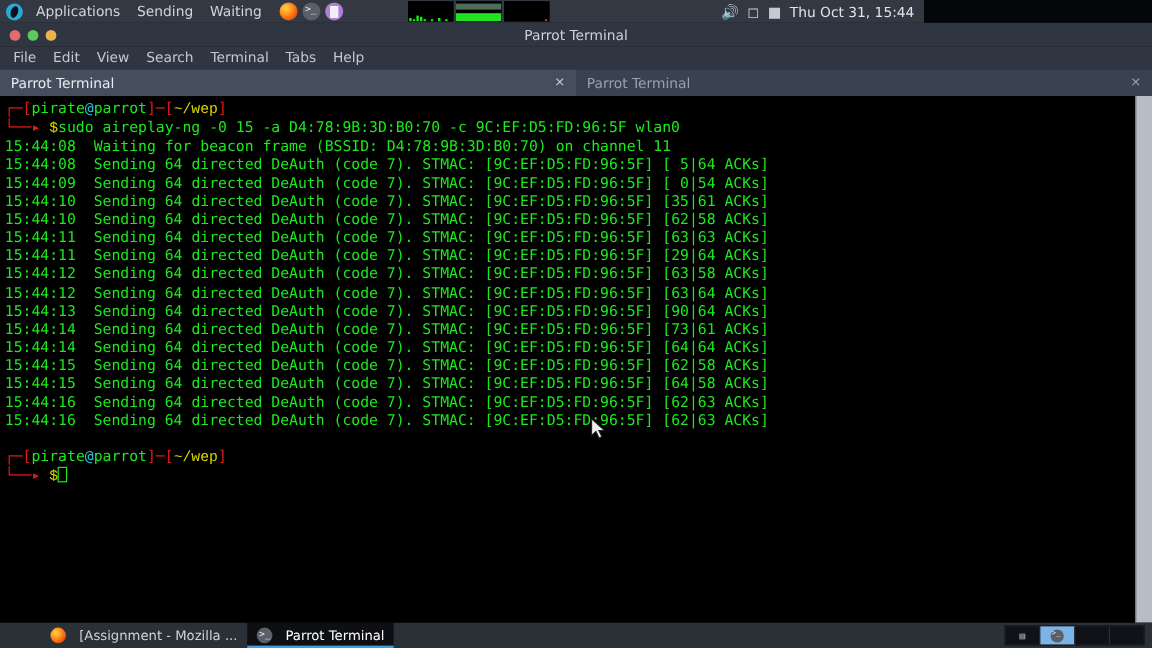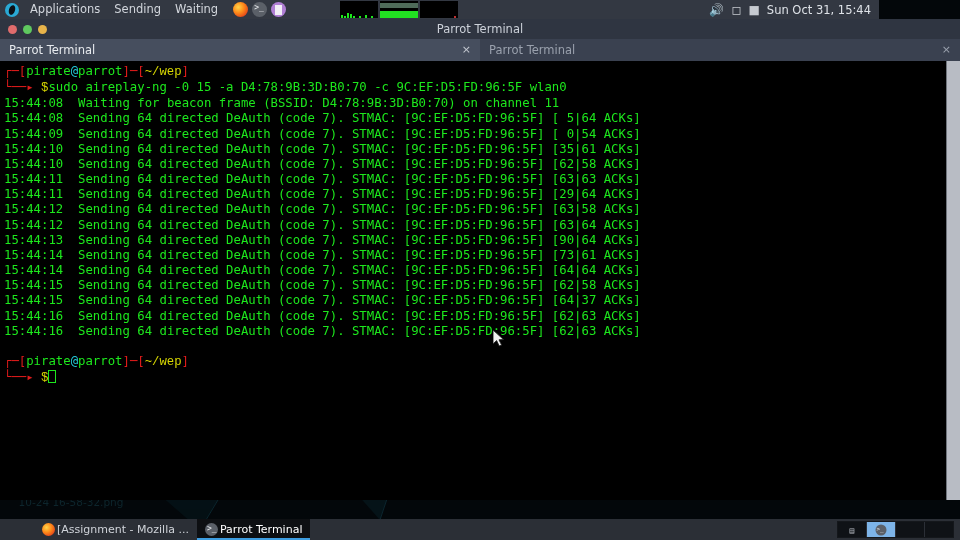--- a/index.html
+++ b/index.html
@@ -11,21 +11,21 @@
   
   #desktop{position:absolute;left:0;top:0;width:960px;height:540px;
     background:#03070a;overflow:hidden;}
   #desktop svg{position:absolute;left:0;top:0;}
   
   .dicon{position:absolute;width:118px;text-align:center;color:#0f2b33;
     font-size:10.5px;line-height:13px;opacity:.85;}
   .dicon .thumb{width:52px;height:38px;margin:0 auto 3px;border:1px solid #0d2b33;
     background:#051014;}
   
-  #toppanel{position:absolute;left:0;top:0;width:879px;height:19px;
+  #toppanel{position:absolute;left:0;top:0;width:770px;height:19px;
     background:#333842;display:flex;align-items:center;
     font-size:11.5px;color:#d2d6dc;z-index:40;}
   #toppanel .mi{padding:0 7px;line-height:19px;cursor:default;}
   .pp-logo{width:14px;height:14px;border-radius:50%;
     background:#2aa9d4;margin:0 4px 0 5px;position:relative;flex:none;}
   .pp-logo:after{content:"";position:absolute;left:4px;top:2px;width:6px;height:10px;
     border-radius:50% 50% 50% 50%;background:#0d1117;transform:rotate(18deg);}
   .tray-ico{width:15px;height:15px;border-radius:50%;margin:0 2px;flex:none;
     position:relative;}
   .ico-ff{background:radial-gradient(circle at 35% 35%,#ffd54a 0%,#ff8c1a 40%,#e64a19 75%,#b3202b 100%);}
@@ -77,21 +77,21 @@
   .cursor{display:inline-block;width:8px;height:13px;border:1px solid #1de81d;
     vertical-align:-2px;box-sizing:border-box;}
   #scrollbar{position:absolute;right:0;top:0;width:13px;height:439px;
     background:#b8bcc4;border-left:1px solid #6f747c;}
   
   #mouse{position:absolute;left:493px;top:269px;z-index:60;}
   
   #taskbar{position:absolute;left:0;bottom:0;width:960px;height:21px;
     background:#2b2f36;display:flex;align-items:center;z-index:40;
     font-size:11px;color:#cfd3d9;}
-  .tb-item{height:21px;display:flex;align-items:center;gap:2px;padding:0 8px;
+  .tb-item{height:21px;display:flex;align-items:center;gap:11px;padding:0 8px;
     position:relative;}
   .tb-item.active{background:#0d0f12;color:#ffffff;}
   .tb-item.active:after{content:"";position:absolute;left:0;right:0;bottom:0;
     height:2px;background:#3d9de0;}
   .tb-ico{width:13px;height:13px;border-radius:50%;flex:none;position:relative;}
   #pager{margin-left:auto;display:flex;height:15px;margin-right:6px;
     border:1px solid #14171b;}
   .pg{width:28px;height:15px;background:#0f1216;border-right:1px solid #2b2f36;
     position:relative;}
   .pg:last-child{border-right:none;}
@@ -197,35 +197,44 @@
         <rect width="38" height="17" fill="#000"></rect>
         <rect x="34" y="15" width="2" height="2" fill="#c03030"></rect>
       </svg>
     </div>
   </div>
 
   <div id="trayright">
     <span class="glyph">🔊</span>
     <span class="glyph">◻</span>
     <span class="glyph">■</span>
-    <span class="clock">Sun Oct 31, 15:44</span>
+    <span class="clock">Thu Oct 31, 15:44</span>
   </div>
 </div>
 
 <div id="termwin">
 
   <div id="titlebar">
     <div class="wbtns">
       <div class="wb wb-close"></div>
       <div class="wb wb-min"></div>
       <div class="wb wb-max"></div>
     </div>
     <div class="title">Parrot Terminal</div>
   </div>
 
+  <div id="menubar">
+    <span>File</span>
+    <span>Edit</span>
+    <span>View</span>
+    <span>Search</span>
+    <span>Terminal</span>
+    <span>Tabs</span>
+    <span>Help</span>
+  </div>
 
   <div id="tabbar">
     <div class="tab active">
       <span class="lbl">Parrot Terminal</span>
       <span class="x">×</span>
     </div>
     <div class="tab inactive">
       <span class="lbl">Parrot Terminal</span>
       <span class="x">×</span>
     </div>
@@ -240,21 +249,21 @@
 <span class="g">15:44:10</span><span class="g">  </span><span class="g">Sending 64 directed DeAuth (code 7). STMAC: [9C:EF:D5:FD:96:5F]</span><span class="g"> [35|61 ACKs]</span>
 <span class="g">15:44:10</span><span class="g">  </span><span class="g">Sending 64 directed DeAuth (code 7). STMAC: [9C:EF:D5:FD:96:5F]</span><span class="g"> [62|58 ACKs]</span>
 <span class="g">15:44:11</span><span class="g">  </span><span class="g">Sending 64 directed DeAuth (code 7). STMAC: [9C:EF:D5:FD:96:5F]</span><span class="g"> [63|63 ACKs]</span>
 <span class="g">15:44:11</span><span class="g">  </span><span class="g">Sending 64 directed DeAuth (code 7). STMAC: [9C:EF:D5:FD:96:5F]</span><span class="g"> [29|64 ACKs]</span>
 <span class="g">15:44:12</span><span class="g">  </span><span class="g">Sending 64 directed DeAuth (code 7). STMAC: [9C:EF:D5:FD:96:5F]</span><span class="g"> [63|58 ACKs]</span>
 <span class="g">15:44:12</span><span class="g">  </span><span class="g">Sending 64 directed DeAuth (code 7). STMAC: [9C:EF:D5:FD:96:5F]</span><span class="g"> [63|64 ACKs]</span>
 <span class="g">15:44:13</span><span class="g">  </span><span class="g">Sending 64 directed DeAuth (code 7). STMAC: [9C:EF:D5:FD:96:5F]</span><span class="g"> [90|64 ACKs]</span>
 <span class="g">15:44:14</span><span class="g">  </span><span class="g">Sending 64 directed DeAuth (code 7). STMAC: [9C:EF:D5:FD:96:5F]</span><span class="g"> [73|61 ACKs]</span>
 <span class="g">15:44:14</span><span class="g">  </span><span class="g">Sending 64 directed DeAuth (code 7). STMAC: [9C:EF:D5:FD:96:5F]</span><span class="g"> [64|64 ACKs]</span>
 <span class="g">15:44:15</span><span class="g">  </span><span class="g">Sending 64 directed DeAuth (code 7). STMAC: [9C:EF:D5:FD:96:5F]</span><span class="g"> [62|58 ACKs]</span>
-<span class="g">15:44:15</span><span class="g">  </span><span class="g">Sending 64 directed DeAuth (code 7). STMAC: [9C:EF:D5:FD:96:5F]</span><span class="g"> [64|37 ACKs]</span>
+<span class="g">15:44:15</span><span class="g">  </span><span class="g">Sending 64 directed DeAuth (code 7). STMAC: [9C:EF:D5:FD:96:5F]</span><span class="g"> [64|58 ACKs]</span>
 <span class="g">15:44:16</span><span class="g">  </span><span class="g">Sending 64 directed DeAuth (code 7). STMAC: [9C:EF:D5:FD:96:5F]</span><span class="g"> [62|63 ACKs]</span>
 <span class="g">15:44:16</span><span class="g">  </span><span class="g">Sending 64 directed DeAuth (code 7). STMAC: [9C:EF:D5:FD:96:5F]</span><span class="g"> [62|63 ACKs]</span>
 
 <span class="r">┌─</span><span class="r">[</span><span class="g">pirate</span><span class="c">@</span><span class="g">parrot</span><span class="r">]</span><span class="r">─</span><span class="r">[</span><span class="y">~/wep</span><span class="r">]</span>
 <span class="r">└──▸</span> <span class="y">$</span><span class="cursor"></span></div>
     <div id="scrollbar"></div>
     <svg id="mouse" width="14" height="20">
       <polygon points="0,0 0,14 3.6,10.6 6.2,16 8.6,15 6,9.8 10.6,9.6" fill="#f0f0f0" stroke="#202020" stroke-width="0.9"></polygon>
     </svg>
   </div>

